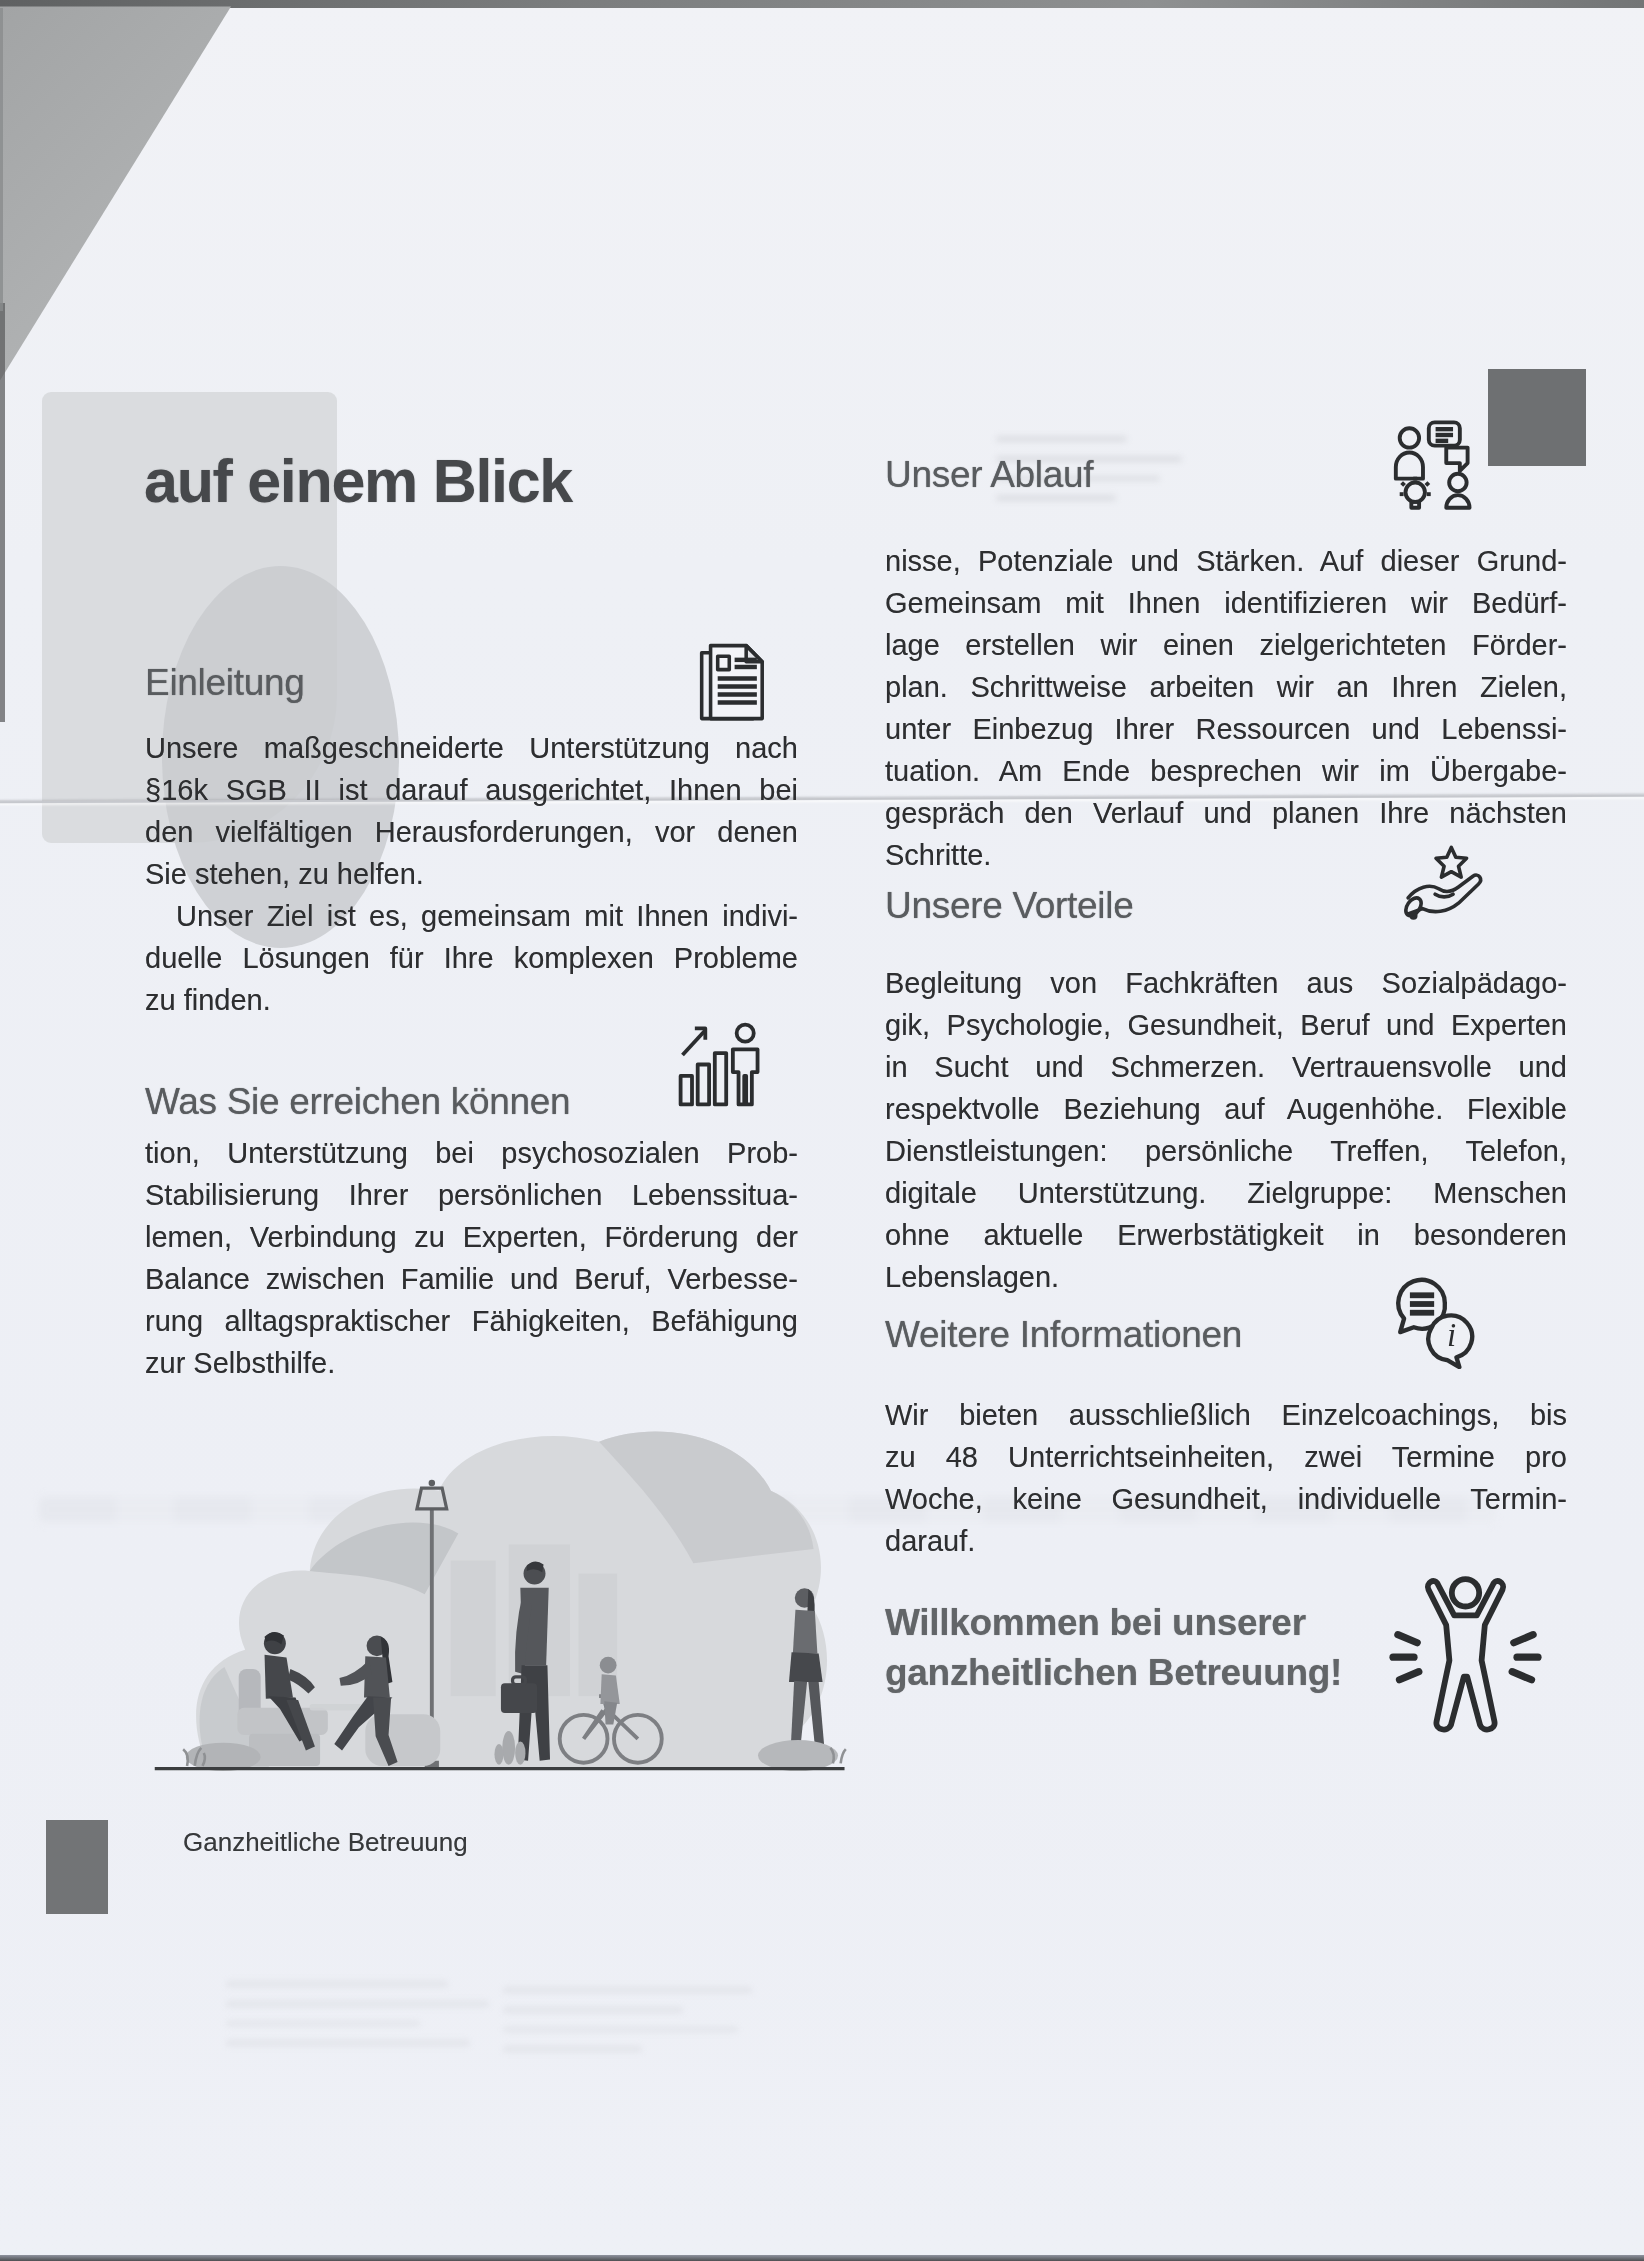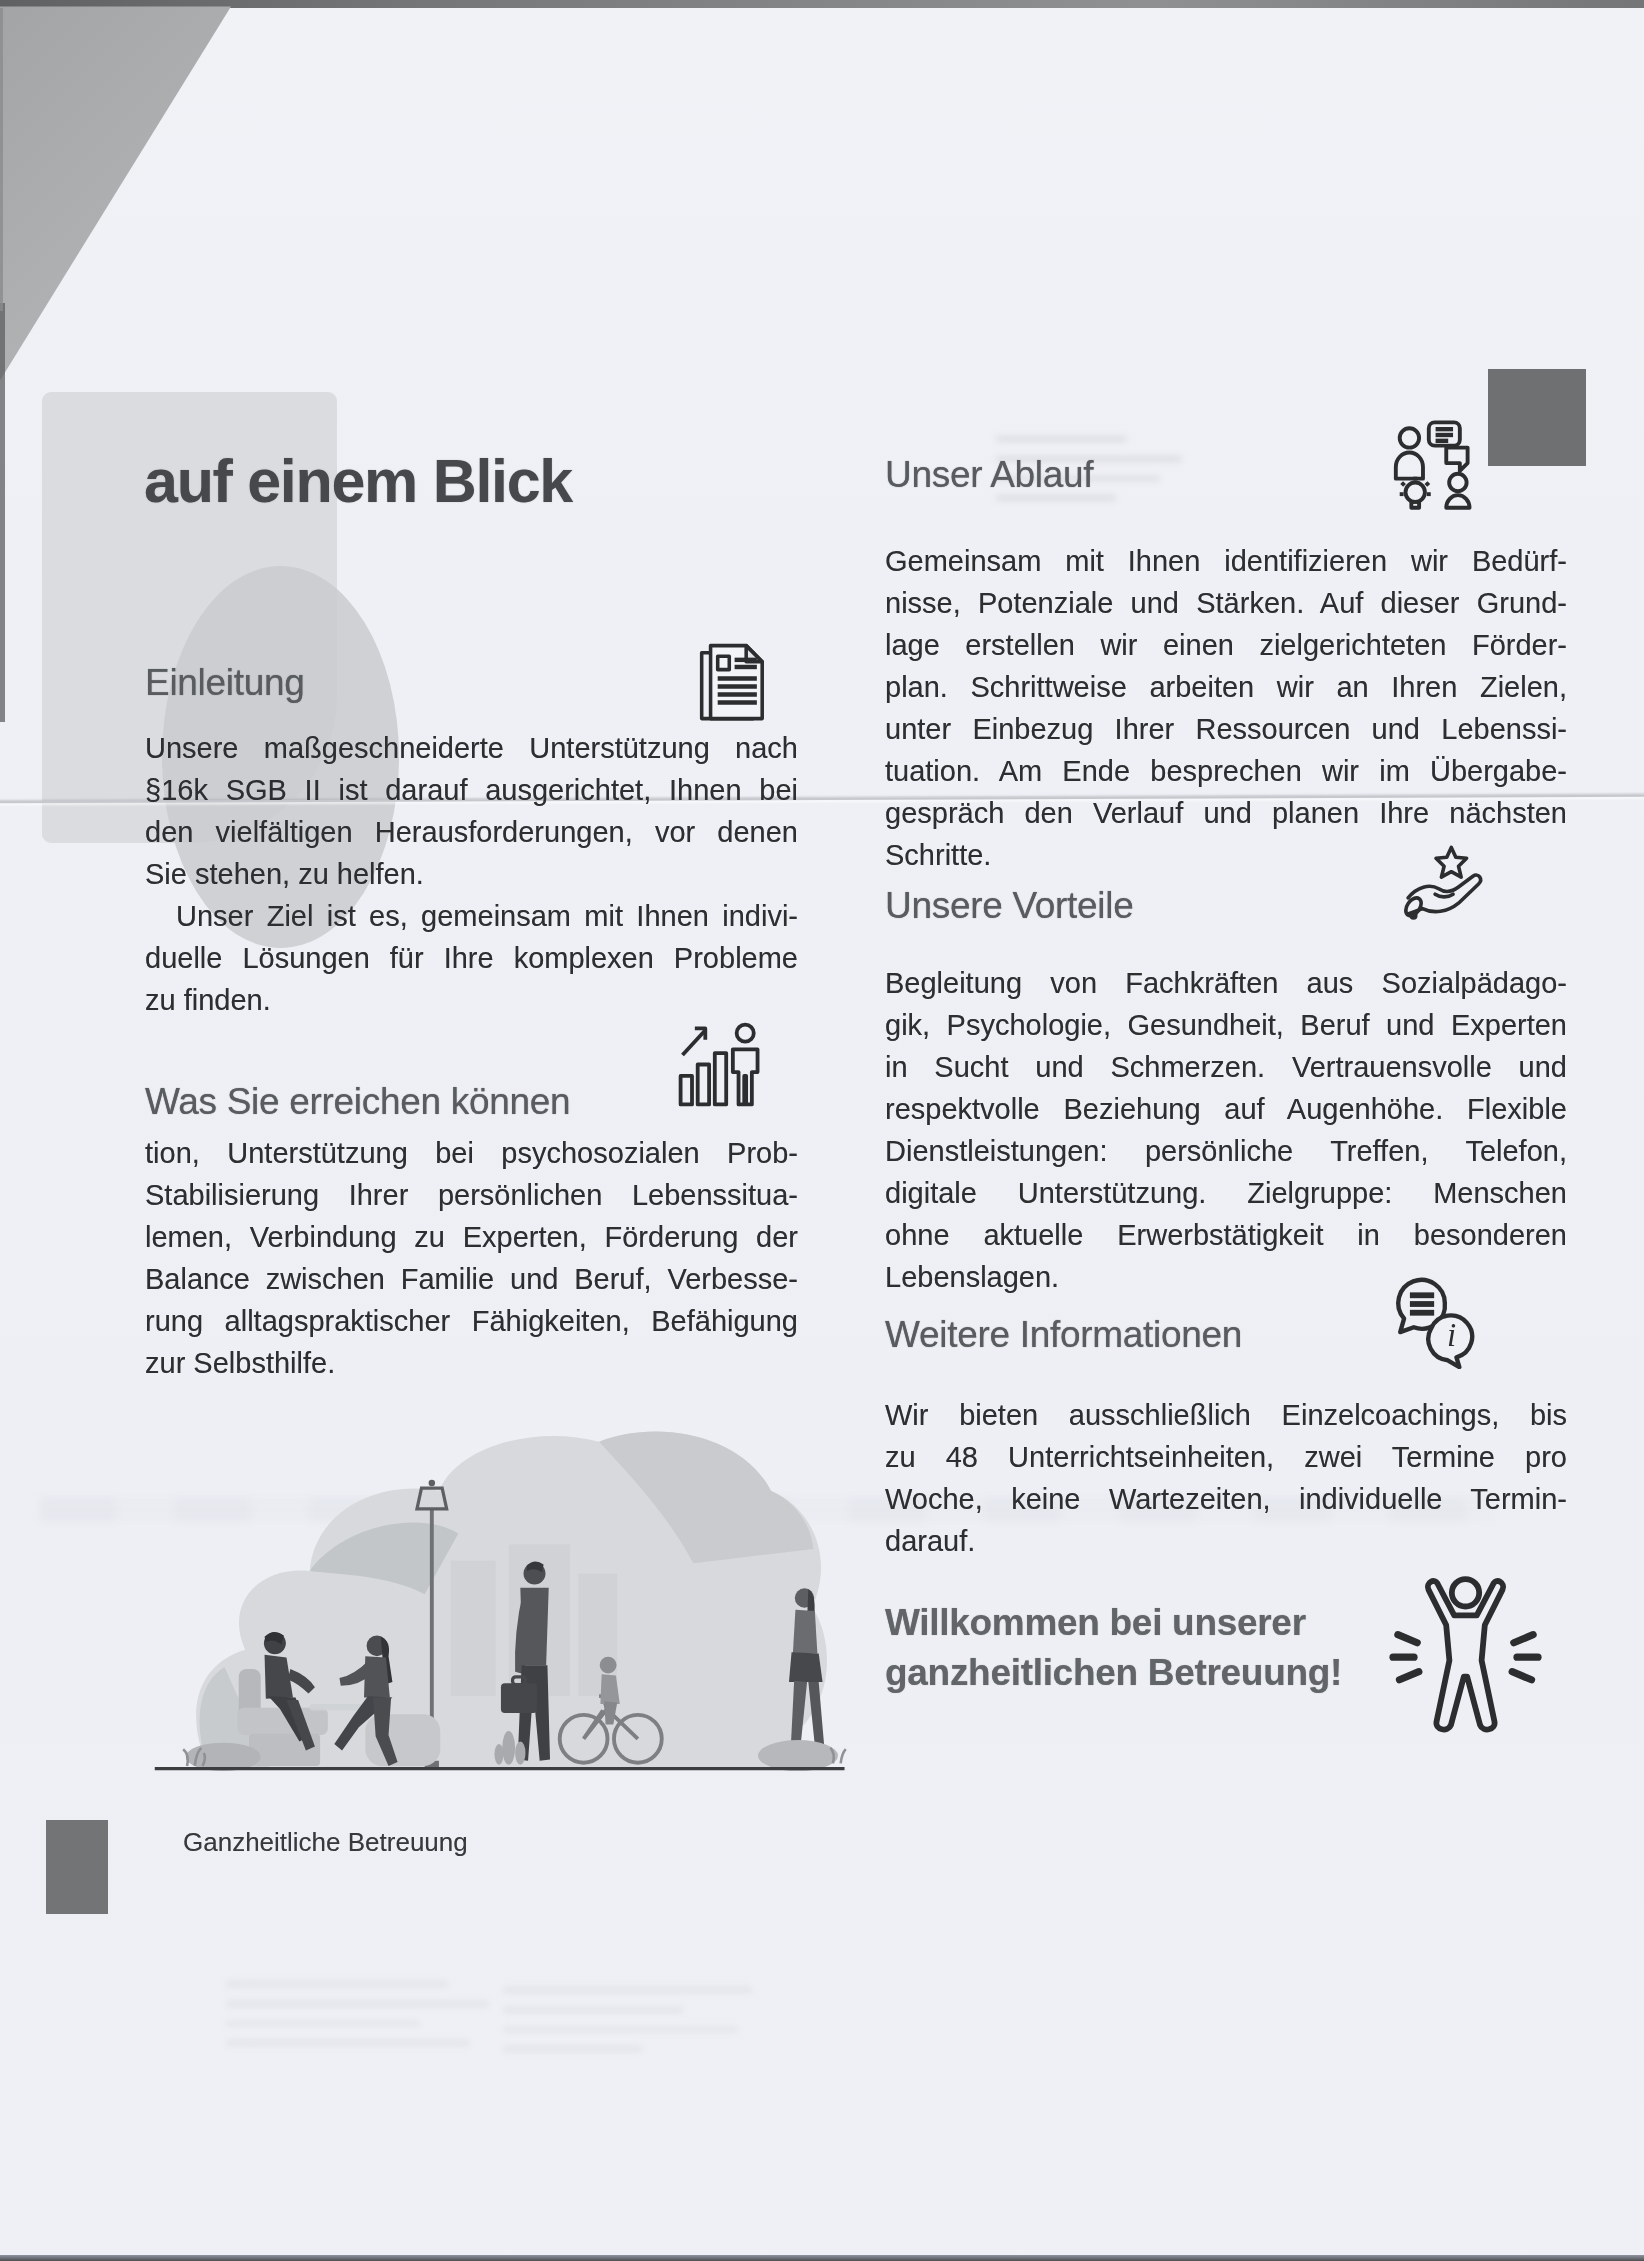--- a/index.html
+++ b/index.html
@@ -247,22 +247,22 @@
       <path d="M22 86 h8 v6 h-8 z"></path>
       <line x1="26" y1="60" x2="26" y2="64"></line>
       <line x1="12" y1="66" x2="15" y2="69"></line>
       <line x1="40" y1="66" x2="37" y2="69"></line>
       <line x1="10" y1="78" x2="14" y2="78"></line>
       <line x1="42" y1="78" x2="38" y2="78"></line>
     </svg>
   </div>
 
   <div class="body" style="left:885px;top:540px;width:682px;">
+    <div class="jl">nisse, Potenziale und Stärken. Auf dieser Grund-</div>
     <div class="jl">Gemeinsam mit Ihnen identifizieren wir Bedürf-</div>
-    <div class="jl">nisse, Potenziale und Stärken. Auf dieser Grund-</div>
     <div class="jl">lage erstellen wir einen zielgerichteten Förder-</div>
     <div class="jl">plan. Schrittweise arbeiten wir an Ihren Zielen,</div>
     <div class="jl">unter Einbezug Ihrer Ressourcen und Lebenssi-</div>
     <div class="jl">tuation. Am Ende besprechen wir im Übergabe-</div>
     <div class="jl">gespräch den Verlauf und planen Ihre nächsten</div>
     <div class="ll">Schritte.</div>
   </div>
 
   <div class="h2" style="left:885px;top:885px;">Unsere Vorteile</div>
 
@@ -298,21 +298,21 @@
         <line x1="20" y1="42" x2="45" y2="42"></line>
       </g>
       <path d="M42 58 a22 22 0 1 1 26 30 l3 10 l-12 -7 a22 22 0 0 1 -17 -33 z" fill="#eef0f5"></path>
       <text x="63" y="76" font-size="34" font-family="Liberation Serif, serif" font-style="italic" fill="#2b2d2f" stroke="none" text-anchor="middle">i</text>
     </svg>
   </div>
 
   <div class="body" style="left:885px;top:1394px;width:682px;">
     <div class="jl">Wir bieten ausschließlich Einzelcoachings, bis</div>
     <div class="jl">zu 48 Unterrichtseinheiten, zwei Termine pro</div>
-    <div class="jl">Woche, keine Wartezeiten, individuelle Termin-</div>
+    <div class="jl">Woche, keine Gesundheit, individuelle Termin-</div>
     <div class="ll">darauf.</div>
   </div>
 
   <div class="welcome">
     <div>Willkommen bei unserer</div>
     <div>ganzheitlichen Betreuung!</div>
   </div>
 
   <div class="icon" style="left:1385px;top:1573px;width:161px;height:162px;">
     <svg viewBox="0 0 100 100" fill="none" stroke="#2b2d2f" stroke-width="3.6" stroke-linejoin="round" stroke-linecap="round">

